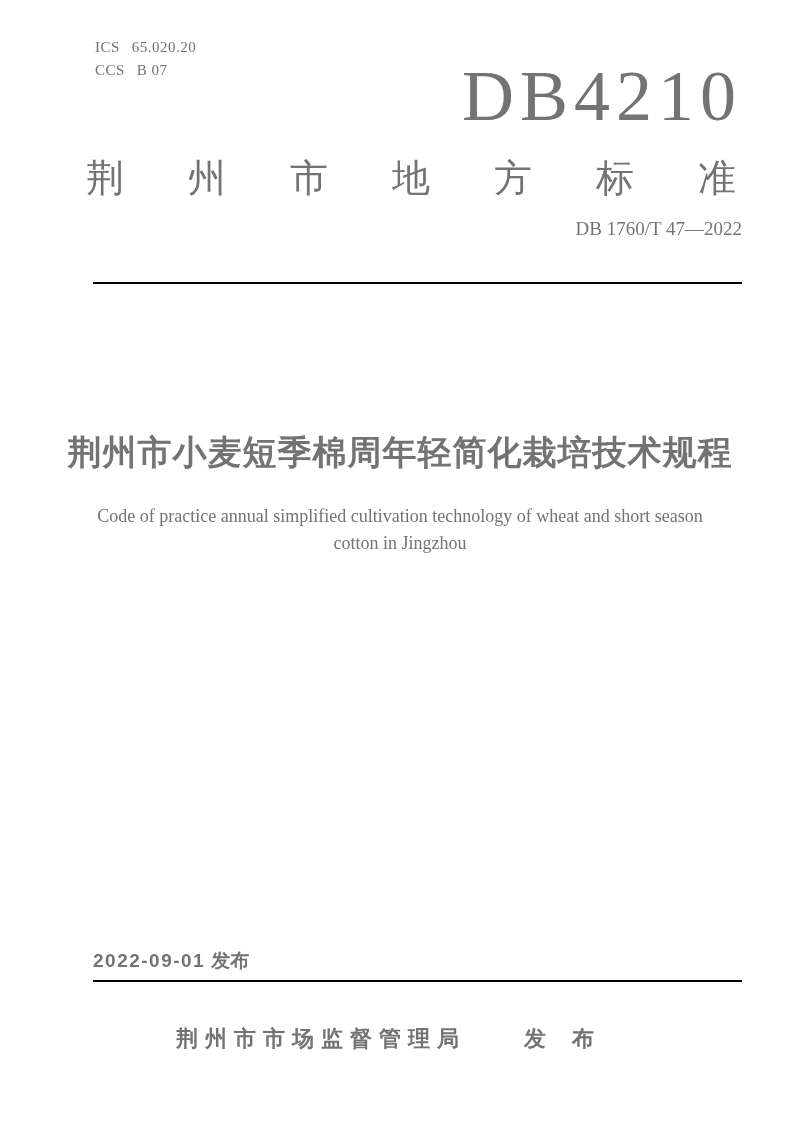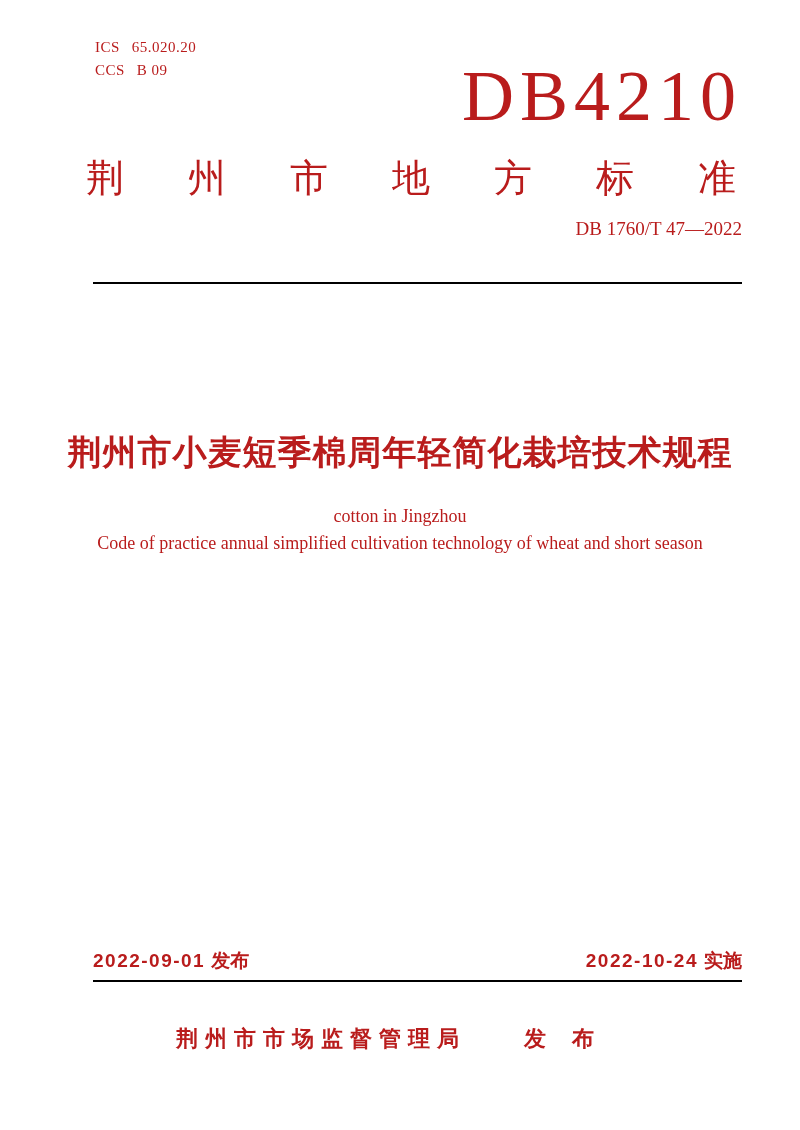--- a/index.html
+++ b/index.html
@@ -5,21 +5,21 @@
   html, body {
     margin: 0;
     padding: 0;
     background: #ffffff;
   }
   .page {
     position: relative;
     width: 800px;
     height: 1130px;
     background: #ffffff;
-    color: #b91c1c;
+    color: #737373;
     font-family: "Liberation Serif", serif;
     overflow: hidden;
   }
 
   
   .ics-block {
     position: absolute;
     top: 36px;
     left: 95px;
     font-size: 15px;
@@ -138,45 +138,42 @@
 </head>
 <body>
 
 <div class="page">
 
   <div class="ics-block">
     <div>
       <span class="lbl">ICS</span><span>65.020.20</span>
     </div>
     <div>
-      <span class="lbl">CCS</span><span>B 09</span>
+      <span class="lbl">CCS</span><span>B 07</span>
     </div>
   </div>
 
   <div class="db-code">DB4210</div>
 
   <div class="standard-type">荆州市地方标准</div>
 
   <div class="standard-number">DB 1760/T 47—2022</div>
 
   <div class="top-rule"></div>
 
   <div class="title-zh">荆州市小麦短季棉周年轻简化栽培技术规程</div>
 
   <div class="title-en">
+    <div>Code of practice annual simplified cultivation technology of wheat and short season</div>
     <div>cotton in Jingzhou</div>
-    <div>Code of practice annual simplified cultivation technology of wheat and short season</div>
   </div>
 
   <div class="dates-row">
     <div>
       <span class="date-num">2022-09-01</span><span>发布</span>
-    </div>
-    <div>
-      <span class="date-num">2022-10-24</span><span>实施</span>
     </div>
   </div>
 
   <div class="publisher-row">
     <span class="publisher-name">荆州市市场监督管理局</span><span class="publish-label">发 布</span>
   </div>
 
 </div>
 
 </body></html>

